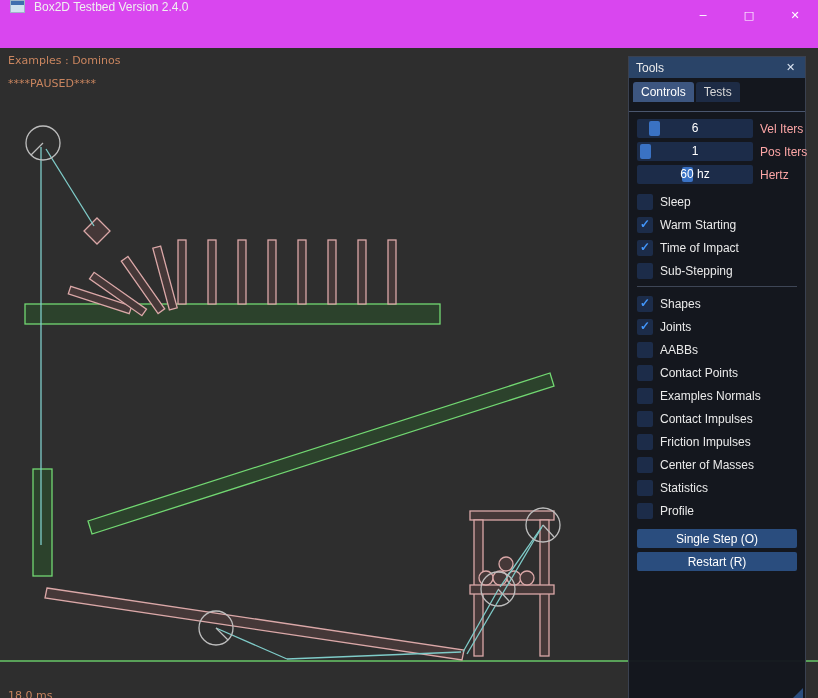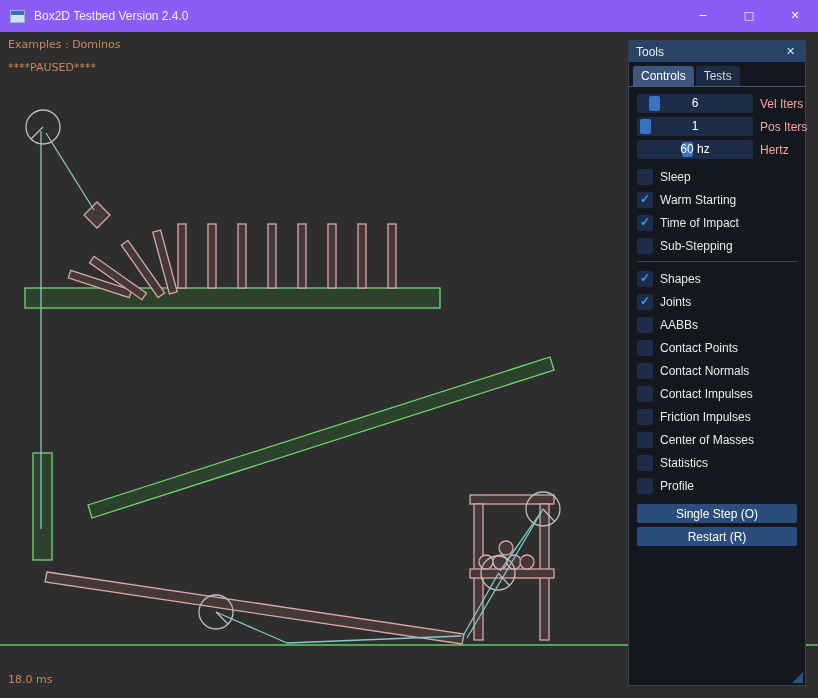--- a/index.html
+++ b/index.html
@@ -1,40 +1,40 @@
 <!DOCTYPE html>
 <html style="--hud-text: #c9855f; --accent-blue: #4296fa; --static-green: #72d872; --dynamic-pink: #dba8a8; --joint-teal: #7fccc9;"><head>
 <meta charset="utf-8">
 <style>
   * { box-sizing: border-box; margin: 0; padding: 0; }
   html,body { width:818px; height:698px; overflow:hidden; }
   body { background:#2e2e2e; font-family:"Liberation Sans",sans-serif; }
 
   
-  .titlebar { height:32px; background:#8b5cf6; display:flex; align-items:center; color:#fff; }
+  .titlebar { height:48px; background:#d946ef; display:flex; color:#fff; }
   .app-icon { width:15px; height:13px; margin:0 9px 0 10px; border:1px solid #9fb6c8; background:#cfe3ef; position:relative; }
   .app-icon::before { content:""; position:absolute; left:0; top:0; right:0; height:4px; background:#3f6fae; }
   .win-title { font-size:12px; color:#f0f0f0; }
   .win-controls { margin-left:auto; display:flex; height:32px; }
   .win-btn { width:46px; height:32px; background:transparent; border:none; color:#fff; font-size:11px; line-height:32px; text-align:center; font-family:"DejaVu Sans",sans-serif; }
 
   
   .canvas { position:relative; width:818px; height:666px; background:#2e2e2e; }
   #scene { position:absolute; left:0; top:0; }
   .hud { position:absolute; left:8px; color:var(--hud-text,#c9855f); font-size:11px; font-family:"DejaVu Sans",sans-serif; }
   .hud.example { top:6px; }
   .hud.paused { top:29px; }
   .hud.ms { bottom:12px; }
 
   
   .tools-panel { position:absolute; left:628px; top:8px; width:178px; height:646px;
                  background:rgba(20,23,30,0.97); border:1px solid #3a4150; font-size:12px; color:#e8e8e8; }
   .tp-titlebar { height:21px; background:#2a4468; display:flex; align-items:center; padding:0 7px; color:#ececec; }
   .tp-close { margin-left:auto; font-size:11px; color:#dce5f2; width:15px; text-align:center; }
-  .tp-tabs { display:flex; padding:4px 4px 0 4px; border-bottom:1px solid #4a566e; }
+  .tp-tabs { display:flex; padding:4px 4px 9px 4px; border-bottom:1px solid #4a566e; }
   .tab { height:20px; line-height:20px; padding:0 8px; margin-right:2px; background:#1d2b45; border-radius:3px 3px 0 0; color:#d8d8d8; }
   .tab.active { background:#3d5680; color:#fff; }
   .tp-body { padding:7px 8px 0 8px; position:relative; }
 
   .slider-row { display:flex; align-items:center; margin-bottom:4px; }
   .slider { position:relative; width:116px; height:19px; background:#1c2c49; border-radius:2px; flex:none; }
   .grab { position:absolute; top:2px; width:11px; height:15px; background:#3a72c4; border-radius:2px; }
   .slider-value { position:absolute; left:0; top:0; width:100%; text-align:center; line-height:19px; color:#fff; }
   .row-label { margin-left:7px; color:#fca5a5; white-space:nowrap; }
 
@@ -184,21 +184,21 @@
       <div class="cb-row">
         <span class="cb"></span>
         <span class="cb-label">AABBs</span>
       </div>
       <div class="cb-row">
         <span class="cb"></span>
         <span class="cb-label">Contact Points</span>
       </div>
       <div class="cb-row">
         <span class="cb"></span>
-        <span class="cb-label">Contact Normals</span>
+        <span class="cb-label">Examples Normals</span>
       </div>
       <div class="cb-row">
         <span class="cb"></span>
         <span class="cb-label">Contact Impulses</span>
       </div>
       <div class="cb-row">
         <span class="cb"></span>
         <span class="cb-label">Friction Impulses</span>
       </div>
       <div class="cb-row">

